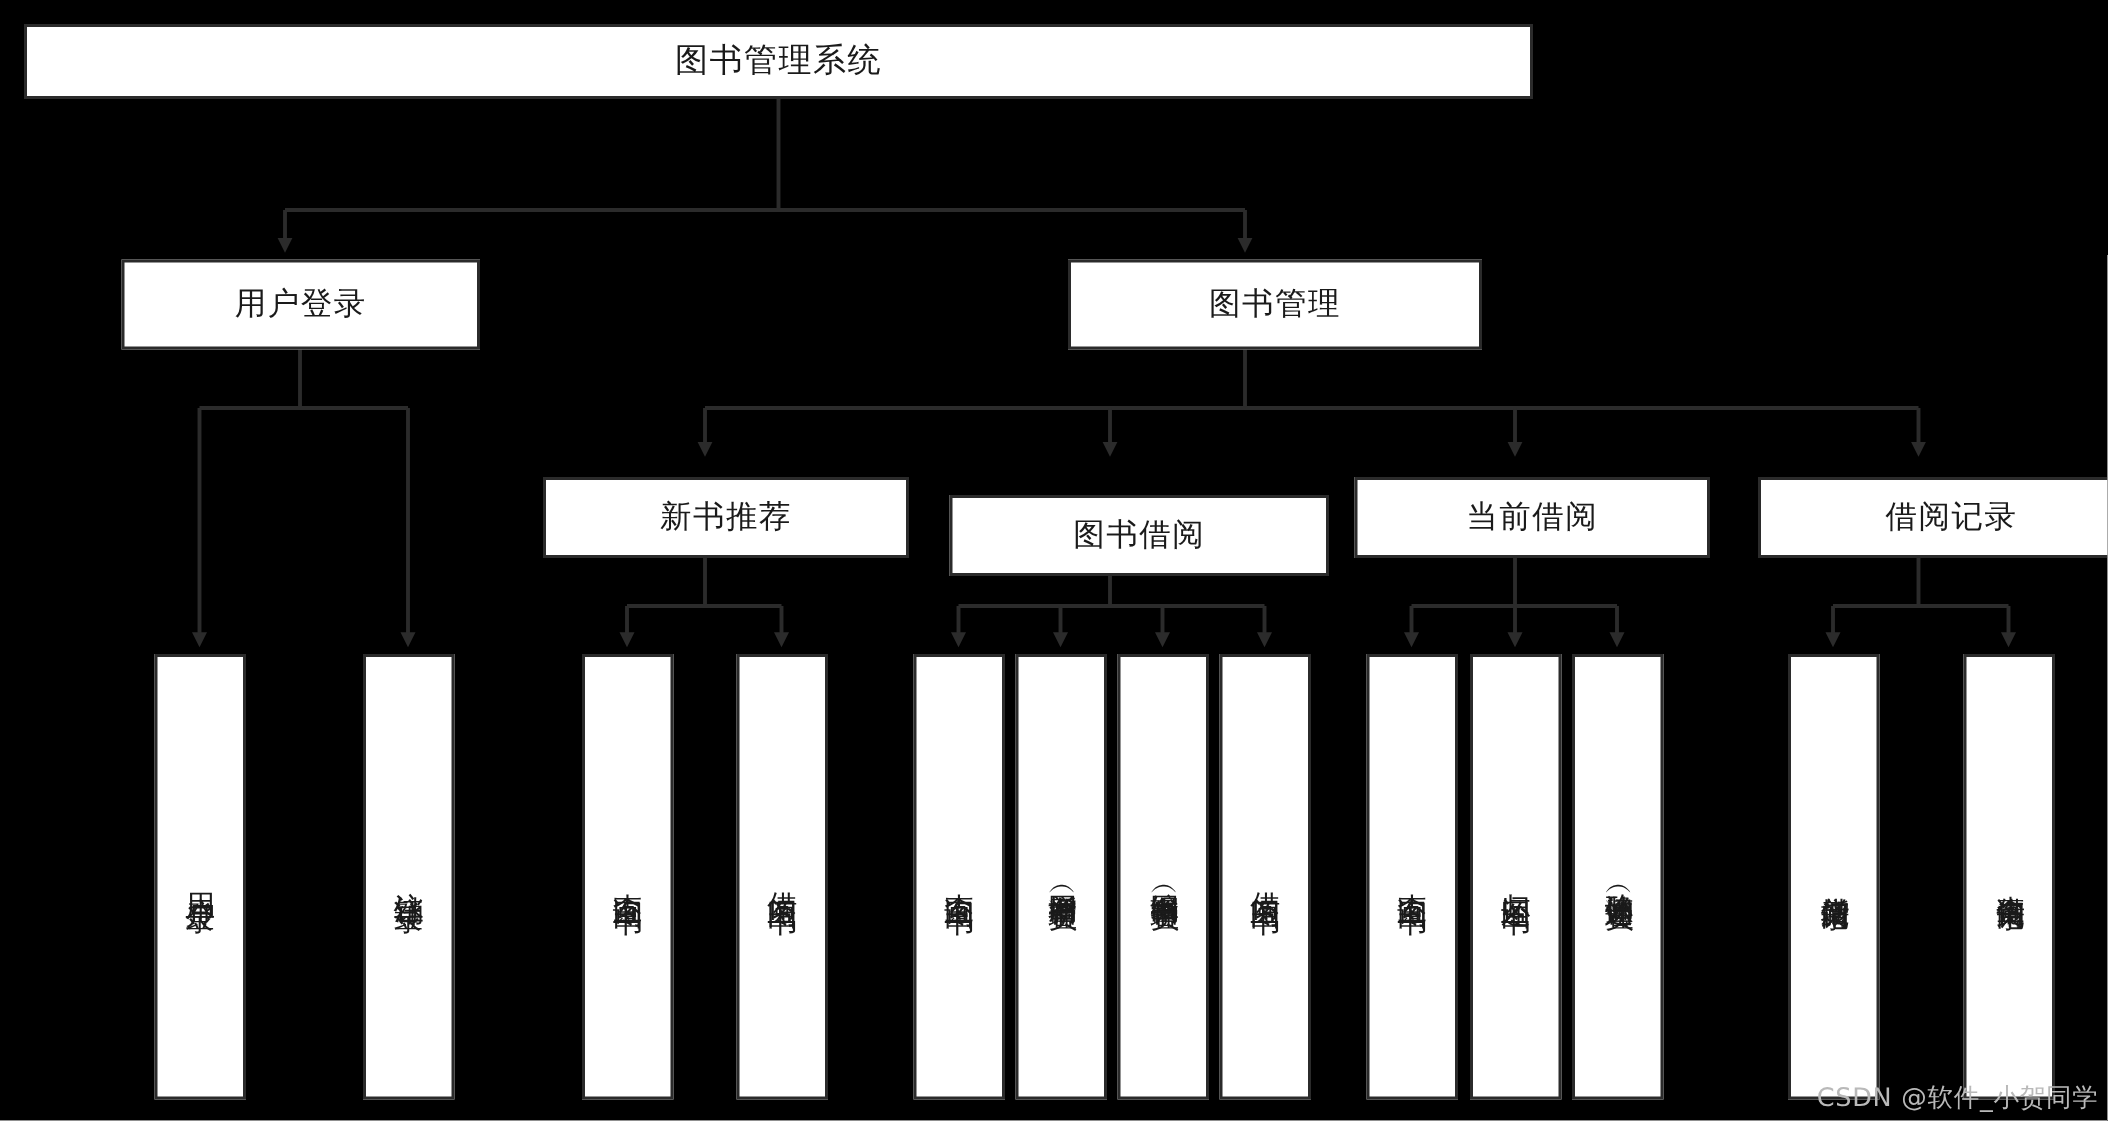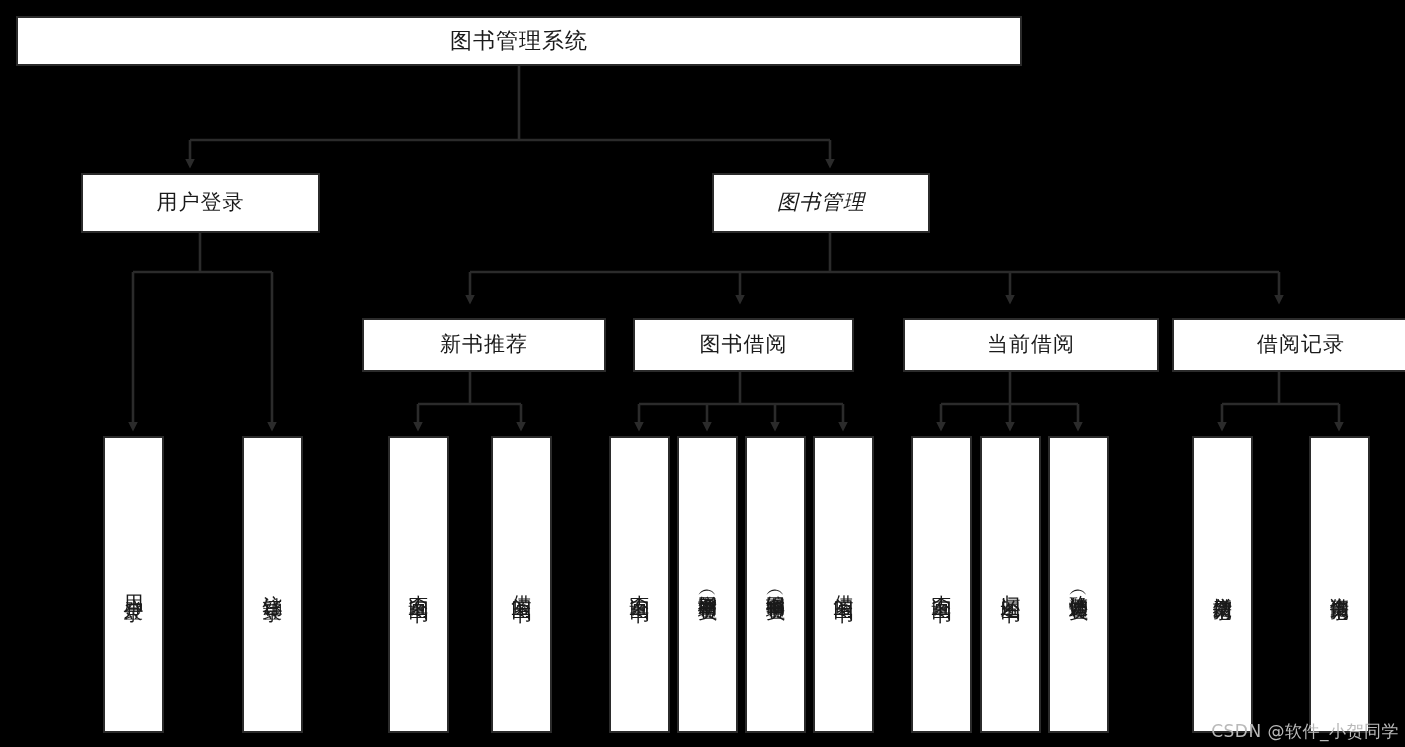--- a/index.html
+++ b/index.html
@@ -131,33 +131,33 @@
   </svg>
 
   <div class="node h root" style="left:16px; top:16px; width:1006px; height:50px;">
     <span>图书管理系统</span>
   </div>
 
   <div class="node h" style="left:81px; top:173px; width:239px; height:60px;">
     <span>用户登录</span>
   </div>
 
-  <div class="node h" style="left:712px; top:173px; width:218px; height:60px;font-style:italic;">
+  <div class="node h" style="left:712px; top:173px; width:276px; height:60px;">
     <span>图书管理</span>
   </div>
 
   <div class="node h" style="left:362px; top:318px; width:244px; height:54px;">
     <span>新书推荐</span>
   </div>
 
-  <div class="node h" style="left:633px; top:318px; width:221px; height:54px;">
+  <div class="node h" style="left:633px; top:330px; width:253px; height:54px;">
     <span>图书借阅</span>
   </div>
 
-  <div class="node h" style="left:903px; top:318px; width:256px; height:54px;">
+  <div class="node h" style="left:903px; top:318px; width:237px; height:54px;">
     <span>当前借阅</span>
   </div>
 
   <div class="node h" style="left:1172px; top:318px; width:258px; height:54px;">
     <span>借阅记录</span>
   </div>
 
   <div class="node v" style="left:103px; top:436px; width:61px; height:297px;">
     <span class="vtext">用户登录</span>
   </div>

